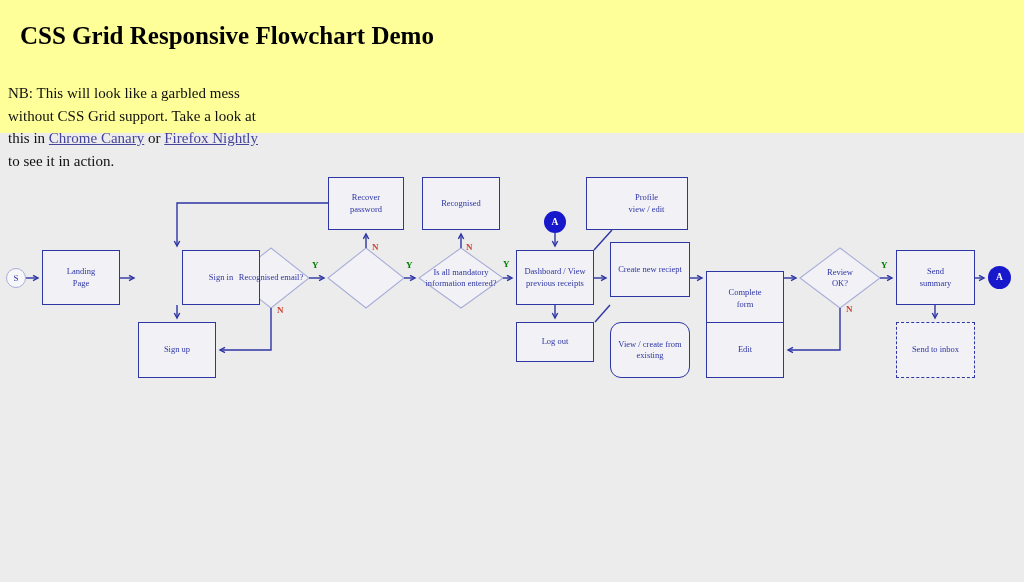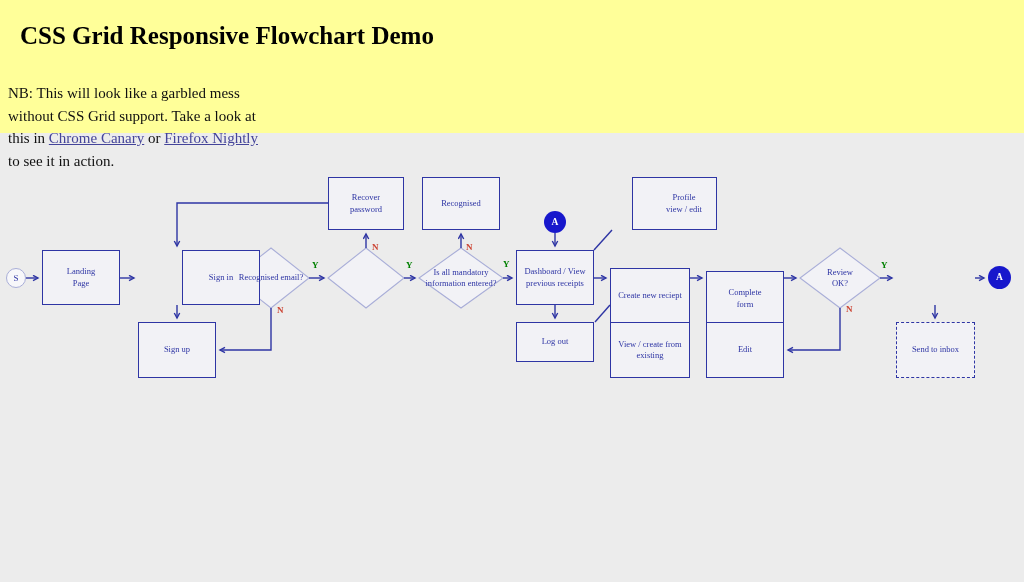--- a/index.html
+++ b/index.html
@@ -88,27 +88,28 @@
       <div class="node circle start" style="left: 6px; top: 268px; width: 20px; height: 20px;">S</div>
       <div class="node box" style="left: 42px; top: 250px; width: 78px; height: 55px;">Landing<br>Page</div>
       <div class="node box" style="left: 138px; top: 250px; width: 78px; height: 55px; margin-left: 44px;">Sign in</div>
       <div class="node box" style="left: 138px; top: 322px; width: 78px; height: 56px;">Sign up</div>
       <div class="node dlabel" style="left: 227px; top: 248px; width: 88px; height: 60px;">Recognised email?</div>
       <div class="node box" style="left: 328px; top: 177px; width: 76px; height: 53px;">Recover<br>password</div>
       <div class="node box" style="left: 422px; top: 177px; width: 78px; height: 53px;">Recognised</div>
       <div class="node dlabel" style="left: 413px; top: 248px; width: 96px; height: 60px;">Is all mandatory<br>information entered?</div>
       <div class="node circle ref" style="left: 544px; top: 211px; width: 22px; height: 22px;">A</div>
       <div class="node box" style="left: 516px; top: 250px; width: 78px; height: 55px;">Dashboard / View<br>previous receipts</div>
-      <div class="node box" style="left: 632px; top: 177px; width: 85px; height: 53px; padding-left: 19px;">Profile<br>view / edit</div>
-      <div class="node box" style="left: 610px; top: 268px; width: 80px; height: 55px;">Create new reciept</div>
+      <div class="node box" style="left: 586px; top: 177px; width: 102px; height: 53px; padding-left: 19px;">Profile<br>view / edit</div>
+      <div class="node box" style="left: 610px; top: 242px; width: 80px; height: 55px;">Create new reciept</div>
       <div class="node box" style="left: 706px; top: 250px; width: 78px; height: 55px; margin-top: 21px;">Complete<br>form</div>
       <div class="node dlabel" style="left: 794px; top: 248px; width: 92px; height: 60px;">Review<br>OK?</div>
+      <div class="node box" style="left: 896px; top: 250px; width: 79px; height: 55px;">Send<br>summary</div>
       <div class="node circle ref" style="left: 988px; top: 266px; width: 23px; height: 23px;">A</div>
       <div class="node box" style="left: 516px; top: 322px; width: 78px; height: 40px;">Log out</div>
-      <div class="node box" style="left: 610px; top: 322px; width: 80px; height: 56px;">View / create from<br>existing</div>
+      <div class="node box" style="left: 610px; top: 322px; width: 80px; height: 56px; border-radius: 11px;">View / create from<br>existing</div>
       <div class="node box" style="left: 706px; top: 322px; width: 78px; height: 56px;">Edit</div>
       <div class="node box dashed" style="left: 896px; top: 322px; width: 79px; height: 56px;">Send to inbox</div>
       <span class="elabel yes" style="left: 312px; top: 260px;">Y</span>
       <span class="elabel yes" style="left: 406px; top: 260px;">Y</span>
       <span class="elabel yes" style="left: 503px; top: 259px;">Y</span>
       <span class="elabel yes" style="left: 881px; top: 260px;">Y</span>
       <span class="elabel no" style="left: 277px; top: 305px;">N</span>
       <span class="elabel no" style="left: 372px; top: 242px;">N</span>
       <span class="elabel no" style="left: 466px; top: 242px;">N</span>
       <span class="elabel no" style="left: 846px; top: 304px;">N</span>

